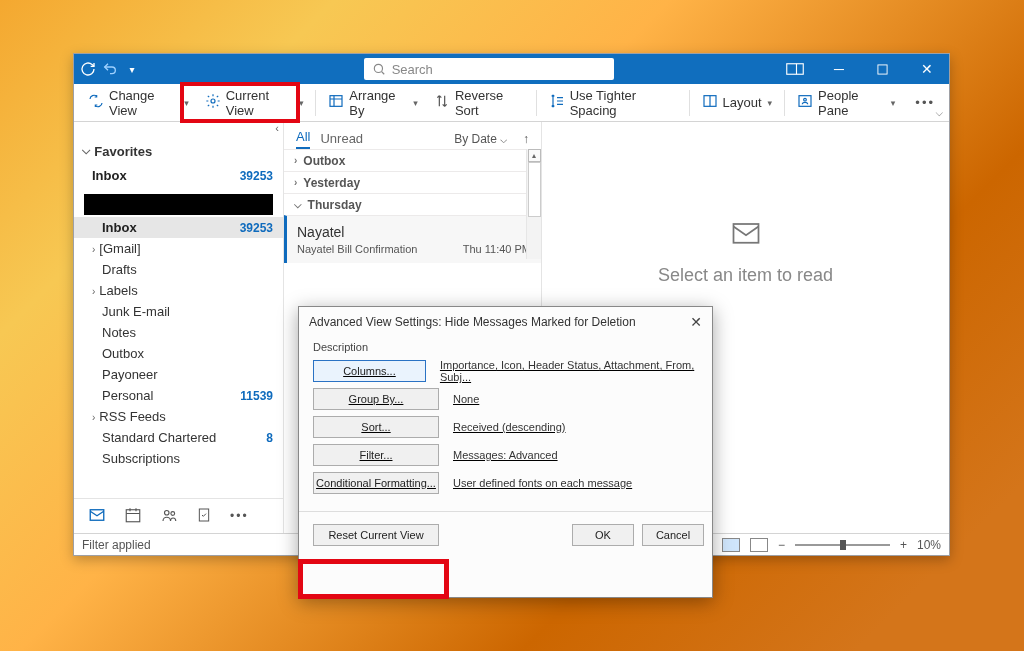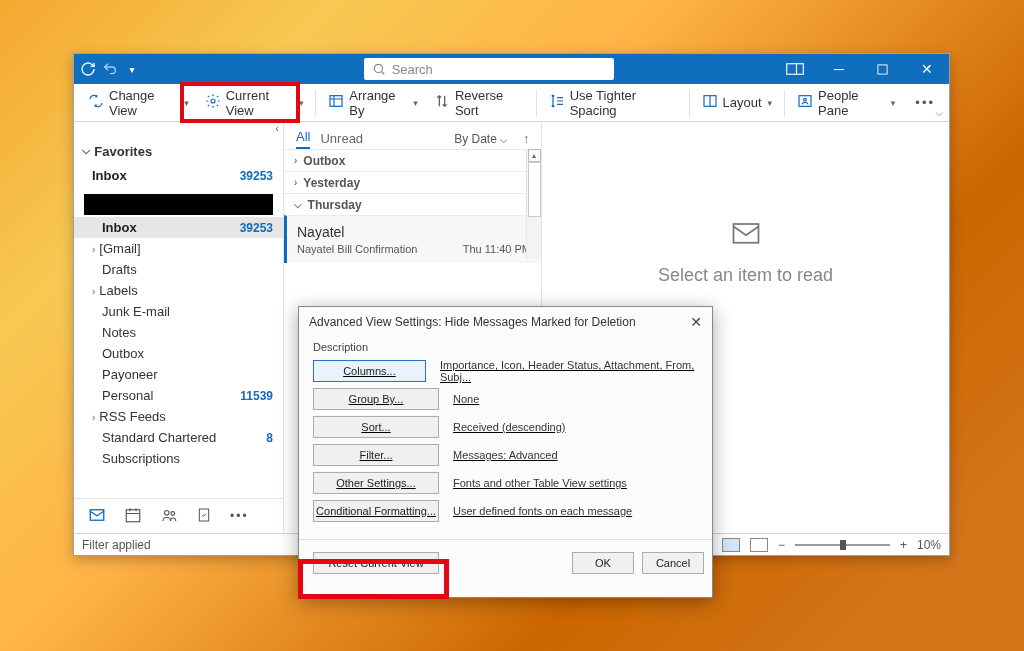--- a/index.html
+++ b/index.html
@@ -385,24 +385,20 @@
       </div>
     <div class="dlg-row">
         <div class="dlg-btn">Sort...</div>
         <div class="dlg-desc">Received (descending)</div>
       </div>
     <div class="dlg-row">
         <div class="dlg-btn">Filter...</div>
         <div class="dlg-desc">Messages: Advanced</div>
       </div>
     <div class="dlg-row">
-        <div class="dlg-btn">Other Settings...</div>
-        <div class="dlg-desc">Fonts and other Table View settings</div>
-      </div>
-    <div class="dlg-row">
         <div class="dlg-btn">Conditional Formatting...</div>
         <div class="dlg-desc">User defined fonts on each message</div>
       </div>
   </div>
   <div style="height:1px;background:#ddd;margin:4px 0 0 0"></div>
   <div class="dlg-foot">
     <div class="dlg-btn reset">Reset Current View</div>
     <div class="spacer"></div>
     <div class="dlg-btn ok">OK</div>
     <div class="dlg-btn cancel">Cancel</div>

